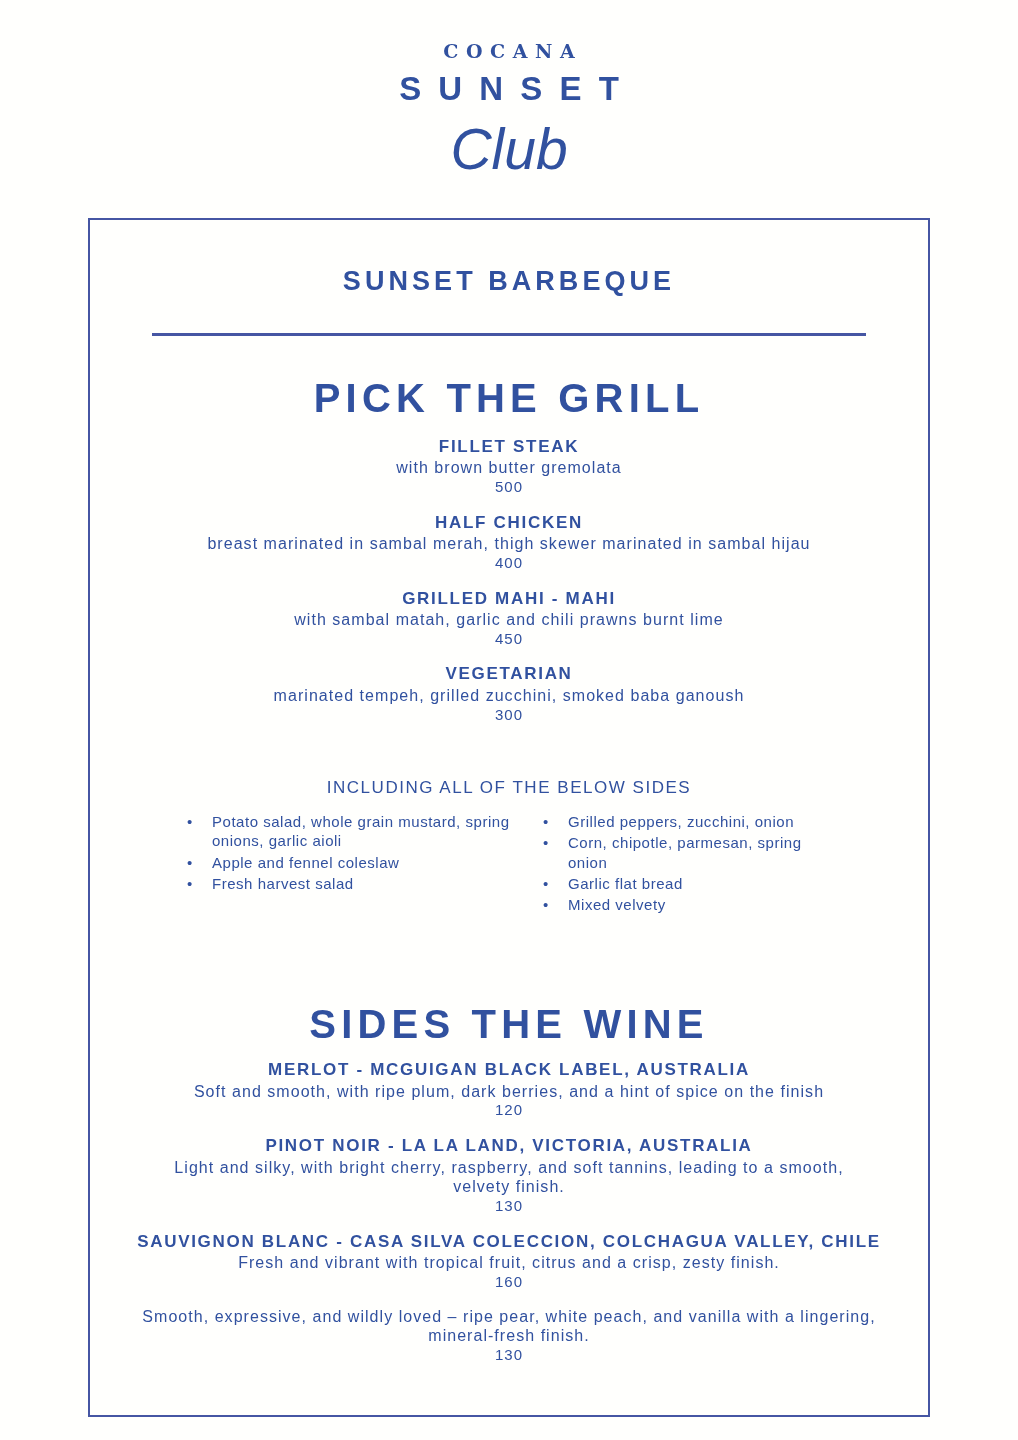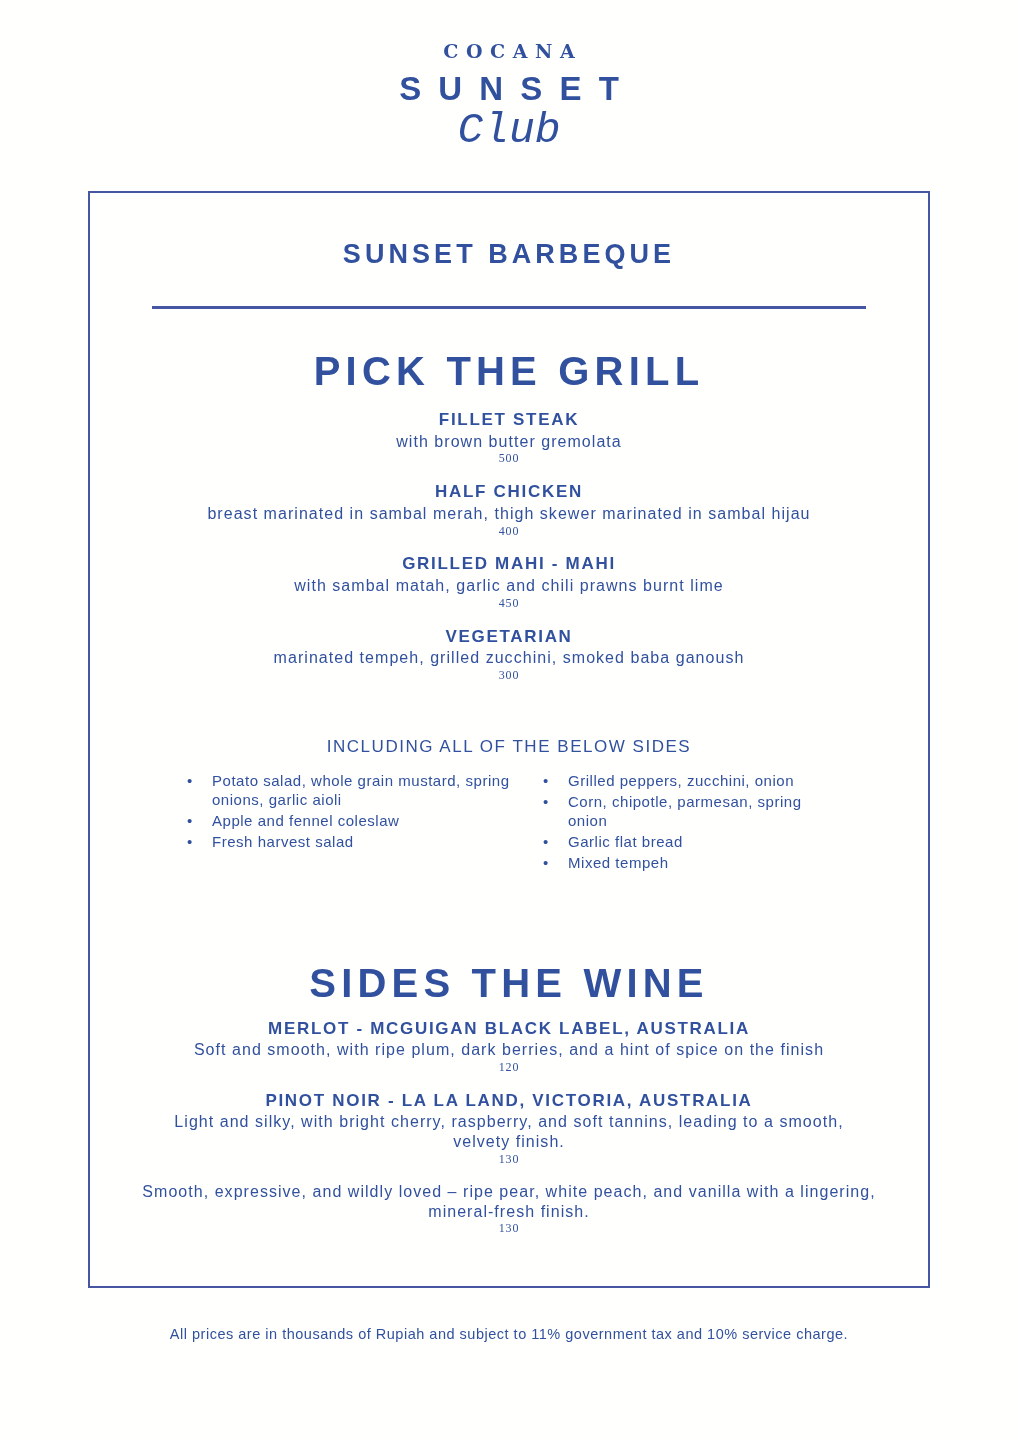--- a/index.html
+++ b/index.html
@@ -12,39 +12,39 @@
   .logo { text-align:center; padding-top:40px; }
   .logo-brand {
     font-family:"DejaVu Serif", serif; font-weight:bold;
     font-size:19px; letter-spacing:0.40em; text-indent:0.40em;
   }
   .logo-title {
     font-size:33px; font-weight:bold;
     letter-spacing:0.52em; text-indent:0.52em; margin-top:8px;
   }
   .logo-script {
-    font-family:Liberation Mono, monospace; font-style:italic;
-    font-size:43px; margin-top:0px; line-height:1.05;
+    font-family:Liberation Sans, sans-serif; font-style:italic;
+    font-size:57px; margin-top:12px; line-height:1.05;
   }
   
   .menu-box {
     width:842px; margin:38px auto 0; box-sizing:border-box;
     border:2px solid #4656A3; text-align:center;
     padding:46px 40px 50px;
   }
   .menu-title { font-size:27px; font-weight:bold; letter-spacing:0.15em;text-align:center; }
   .divider {
     border:none; border-top:3px solid #4656A3;
     width:714px; margin:36px auto 0;
   }
   .section-heading { font-size:40px; font-weight:bold; letter-spacing:0.13em; margin-top:40px; }
   .item { margin-top:15px; }
   .item-name  { font-size:17px; font-weight:bold; letter-spacing:0.10em; line-height:1.32; }
   .item-desc  { font-size:16px; letter-spacing:0.065em; line-height:1.24; }
-  .item-price { font-size:12px; letter-spacing:0.065em; line-height:1.24;font-family:Liberation Serif, serif; }
+  .item-price { font-size:15px; letter-spacing:0.065em; line-height:1.24; }
   .w-mid  { max-width:690px; margin-left:auto; margin-right:auto; }
   .w-wide { max-width:806px; margin-left:auto; margin-right:auto; }
   
   .sides { margin-top:54px; }
   .sides-heading { font-size:17px; font-weight:normal; letter-spacing:0.09em; }
   .sides-cols { display:flex; justify-content:center; gap:24px; margin-top:14px; text-align:left; }
   .sides-cols ul { list-style:none; margin:0; padding:0; font-size:15px; letter-spacing:0.035em; line-height:1.28; }
   .col-left  { width:332px; }
   .col-right { width:298px; }
   .sides-cols li { position:relative; padding-left:30px; margin-bottom:2px; }
@@ -99,38 +99,43 @@
       <div class="sides-cols">
         <ul class="col-left">
           <li>Potato salad, whole grain mustard, spring onions, garlic aioli</li>
           <li>Apple and fennel coleslaw</li>
           <li>Fresh harvest salad</li>
         </ul>
         <ul class="col-right">
           <li>Grilled peppers, zucchini, onion</li>
           <li>Corn, chipotle, parmesan, spring onion</li>
           <li>Garlic flat bread</li>
-          <li>Mixed tempeh</li>
+          <li>Mixed velvety</li>
         </ul>
       </div>
     </div>
 
     <div class="section-heading wine-heading">SIDES THE WINE</div>
 
     <div class="item wine-first">
       <div class="item-name">MERLOT - MCGUIGAN BLACK LABEL, AUSTRALIA</div>
       <div class="item-desc">Soft and smooth, with ripe plum, dark berries, and a hint of spice on the finish</div>
       <div class="item-price">120</div>
     </div>
     <div class="item">
       <div class="item-name">PINOT NOIR - LA LA LAND, VICTORIA, AUSTRALIA</div>
       <div class="item-desc w-mid">Light and silky, with bright cherry, raspberry, and soft tannins, leading to a smooth, velvety finish.</div>
       <div class="item-price">130</div>
     </div>
     <div class="item">
+      <div class="item-name">SAUVIGNON BLANC - CASA SILVA COLECCION, COLCHAGUA VALLEY, CHILE</div>
+      <div class="item-desc">Fresh and vibrant with tropical fruit, citrus and a crisp, zesty finish.</div>
+      <div class="item-price">160</div>
+    </div>
+    <div class="item">
       <div class="item-desc w-wide">Smooth, expressive, and wildly loved – ripe pear, white peach, and vanilla with a lingering, mineral-fresh finish.</div>
       <div class="item-price">130</div>
     </div>
 
   </div>
 
   <div class="footer">All prices are in thousands of Rupiah and subject to 11% government tax and 10% service charge.</div>
 
 </div>
 

